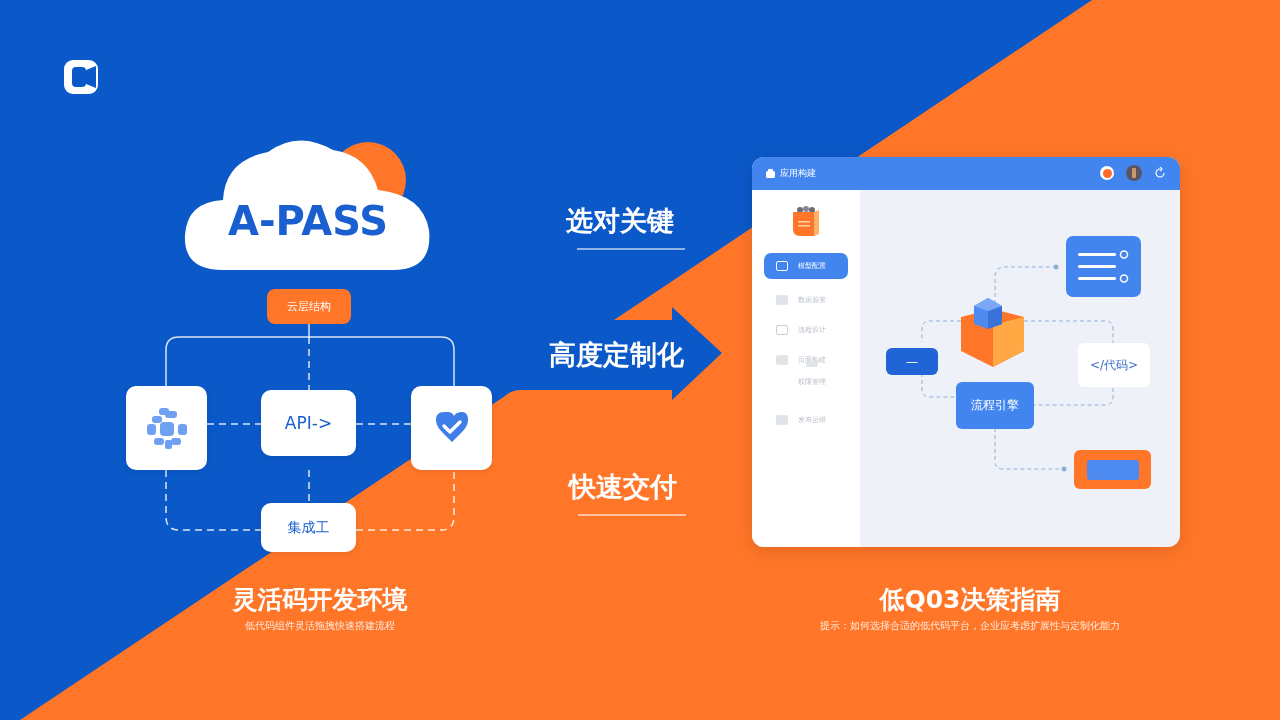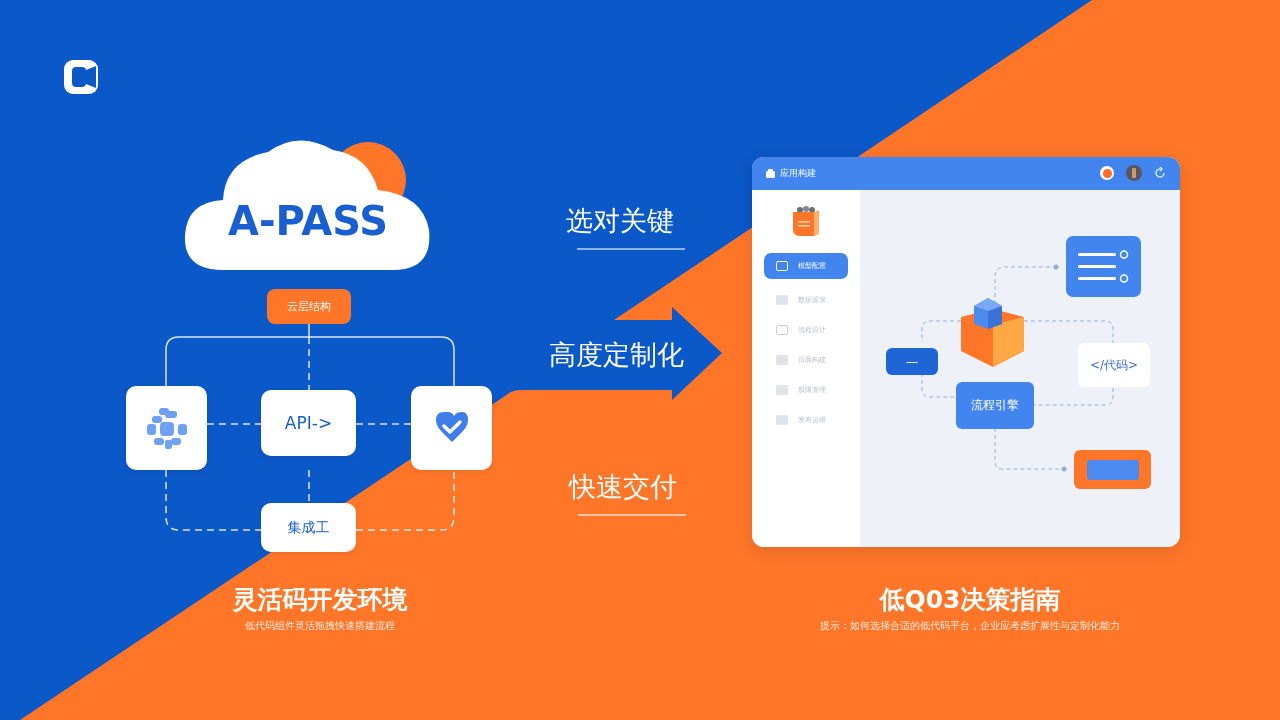--- a/index.html
+++ b/index.html
@@ -20,21 +20,21 @@
 
   .diagram-lines { position: absolute; left: 0; top: 0; width: 1280px; height: 720px; pointer-events: none; }
 
   .node { position: absolute; background: #fff; border-radius: 10px; display: flex; align-items: center; justify-content: center; box-shadow: 0 2px 6px rgba(0,0,0,0.08); }
   .node-text { color: #1A5FCF; font-size: 17px; }
   .node-small-text { color: #1A5FCF; font-size: 14px; }
 
   .caption-title { position: absolute; color: #fff; font-weight: bold; font-size: 25px; text-align: center; }
   .caption-sub { position: absolute; color: rgba(255,255,255,0.85); font-size: 10px; text-align: center; }
 
-  .mid-label { position: absolute; color: #fff; font-weight: normal; font-size: 27px; }
+  .mid-label { position: absolute; color: #fff; font-weight: bold; font-size: 27px; }
   .mid-line { position: absolute; height: 2px; background: rgba(255,255,255,0.55); }
 
   
   .window { position: absolute; left: 752px; top: 157px; width: 428px; height: 390px; background: #EEF2F8; border-radius: 12px; overflow: hidden; box-shadow: 0 4px 18px rgba(0,0,0,0.12); padding-left: 12px; }
   .win-header { position: absolute; left: 0; top: 0; width: 100%; height: 33px; background: #4285EE; display: flex; align-items: center; padding: 0 14px; }
   .win-title { color: #fff; font-size: 9px; margin-left: 5px; }
   .win-header-right { position: absolute; right: 14px; top: 8px; display: flex; gap: 12px; align-items: center; }
   .win-sidebar { position: absolute; left: 0; top: 33px; width: 108px; height: 357px; background: #FFFFFF; }
   .side-item { position: absolute; left: 12px; width: 84px; height: 26px; display: flex; align-items: center; padding-left: 12px; gap: 10px; border-radius: 7px; }
   .side-item.active { background: #4285EE; }
@@ -169,21 +169,21 @@
       <span class="side-label">数据源管</span>
     </div>
     <div class="side-item" style="top:127px;">
       <div class="side-icon" style="border:1.5px solid #C9CDD4;"></div>
       <span class="side-label">流程设计</span>
     </div>
     <div class="side-item" style="top:157px;">
       <div class="side-icon" style="background:#E0E3E8;"></div>
       <span class="side-label">页面构建</span>
     </div>
-    <div class="side-item" style="top:187px;">
+    <div class="side-item" style="top:171px;flex-direction:column;">
       <div class="side-icon" style="background:#E0E3E8;"></div>
       <span class="side-label">权限管理</span>
     </div>
     <div class="side-item" style="top:217px;">
       <div class="side-icon" style="background:#E0E3E8;"></div>
       <span class="side-label">发布运维</span>
     </div>
   </div>
 
   <div class="win-main">

